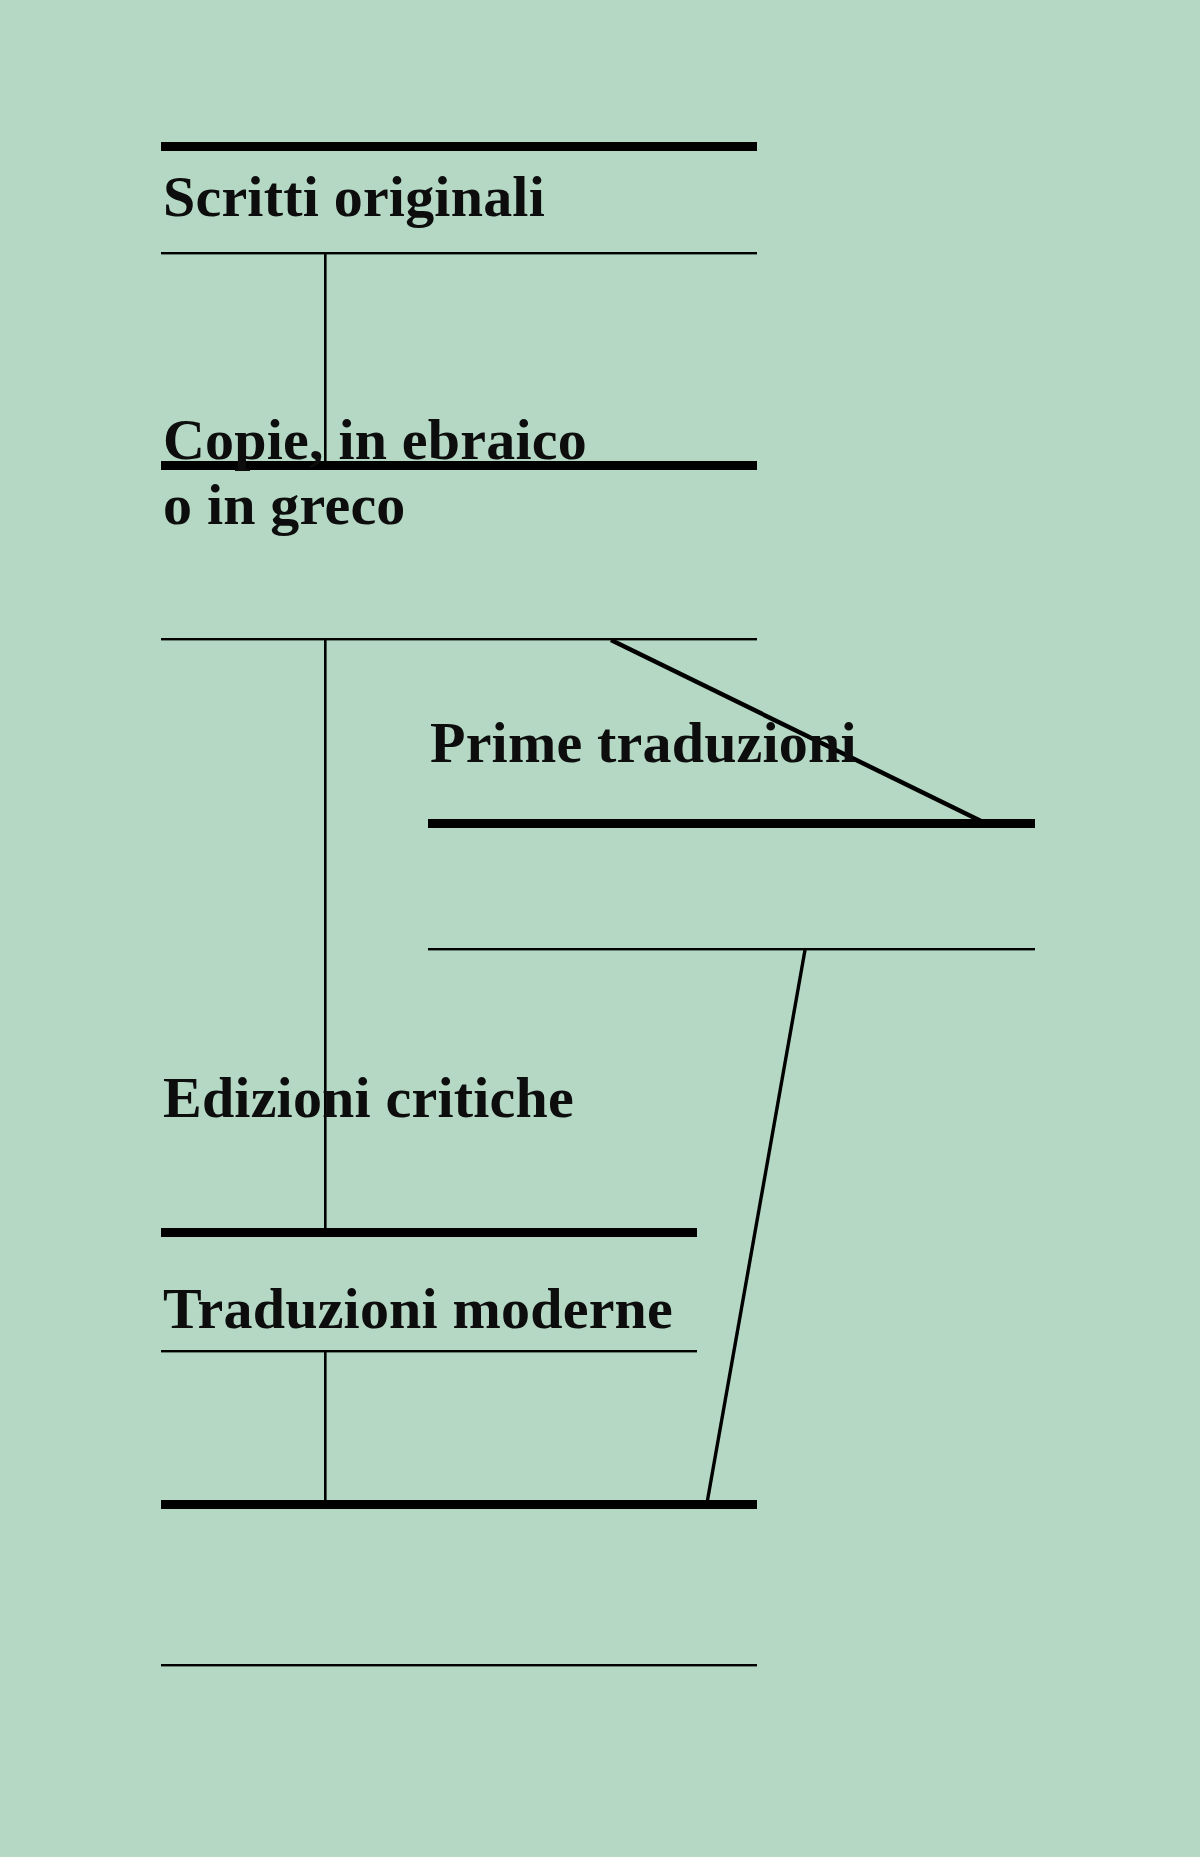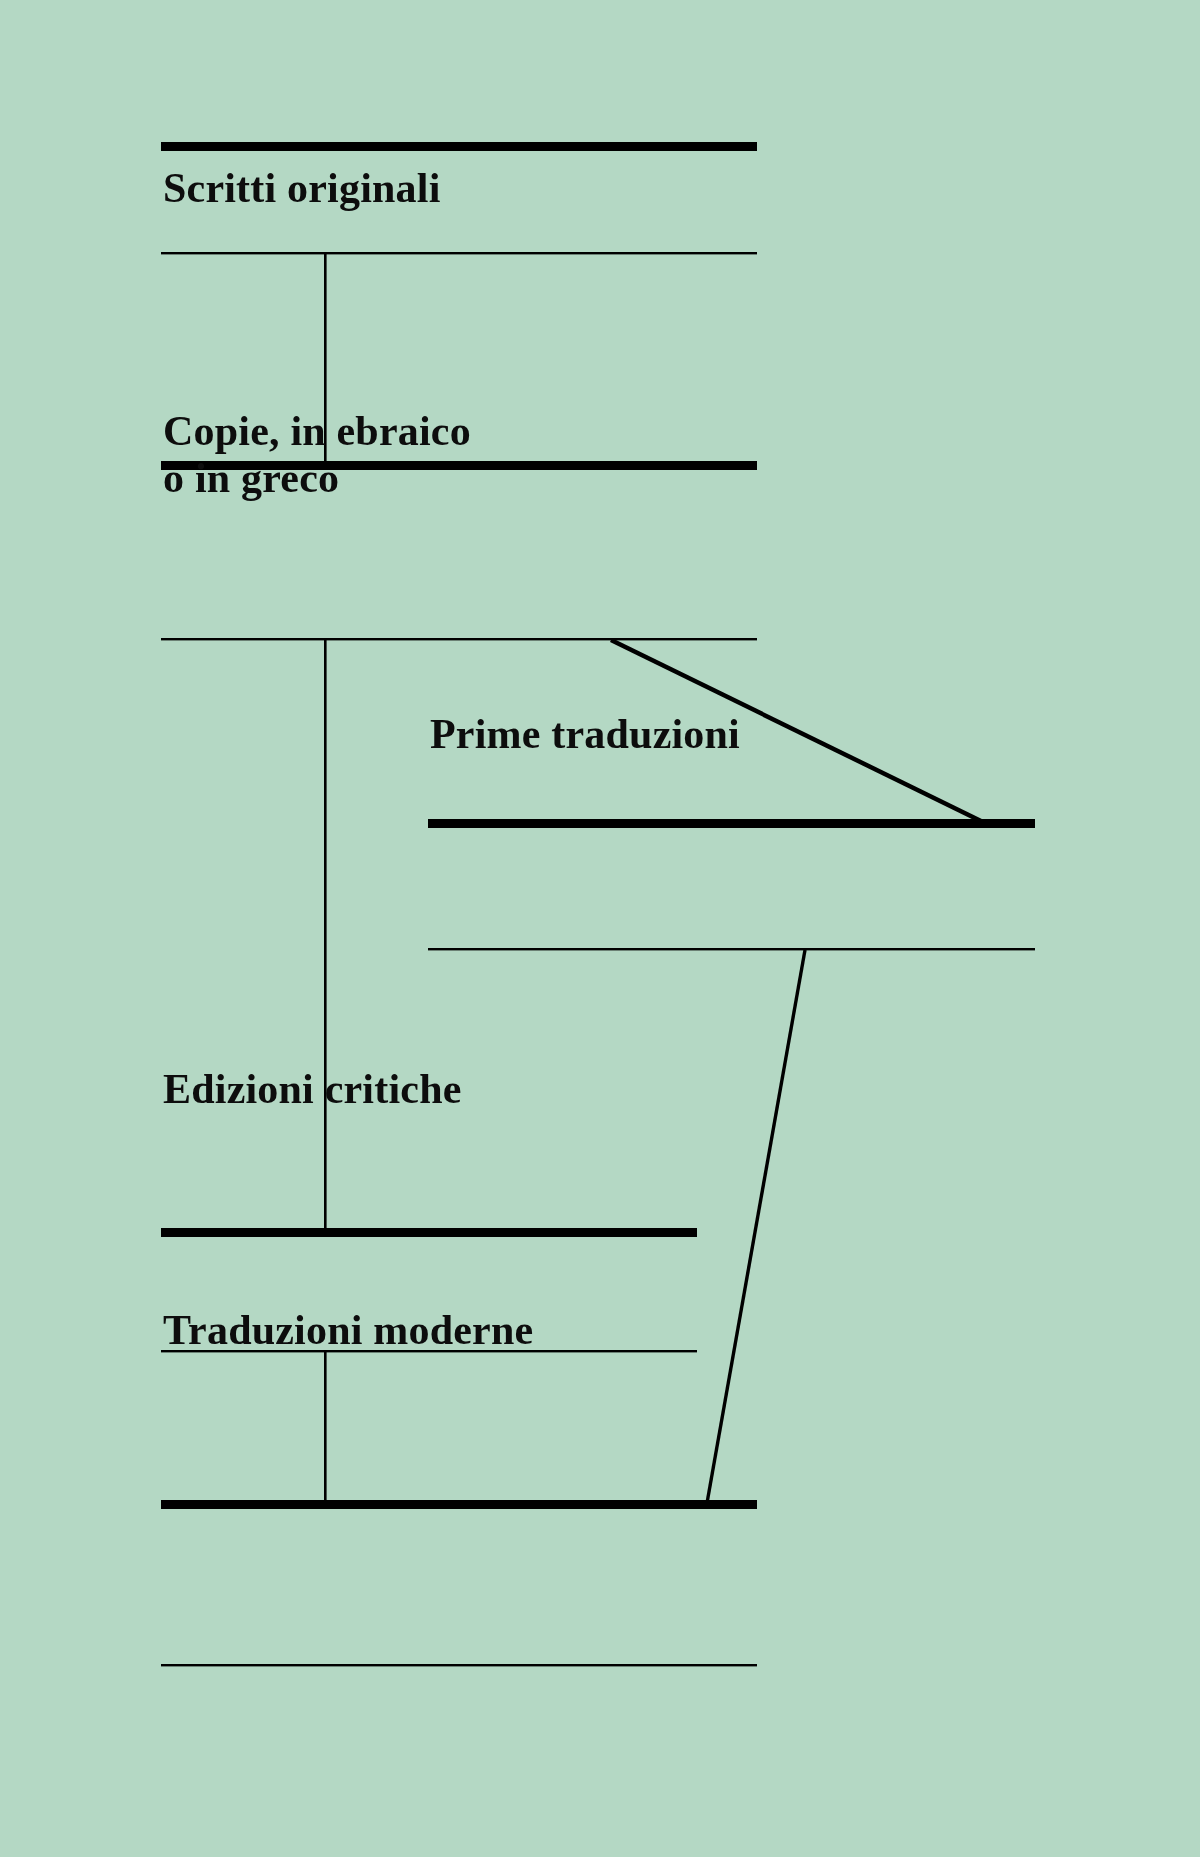--- a/index.html
+++ b/index.html
@@ -25,32 +25,32 @@
     top: 0;
     width: 1200px;
     height: 1857px;
     display: block;
   }
   .node-label {
     position: absolute;
     color: #0d0d0d;
     font-family: "Liberation Serif", "DejaVu Serif", serif;
     font-weight: 700;
-    font-size: 42px;
+    font-size: 58px;
     line-height: 1.12;
     letter-spacing: 0.2px;
     white-space: pre-line;
     margin: 0;
     -webkit-font-smoothing: antialiased;
   }
   #label-scritti-originali { left: 163px; top: 165px; }
   #label-copie            { left: 163px; top: 408px; }
   #label-prime-traduzioni { left: 430px; top: 711px; }
   #label-edizioni-critiche{ left: 163px; top: 1058px; margin-top: 8px; }
-  #label-traduzioni-moderne{ left: 163px; top: 1307px; }
+  #label-traduzioni-moderne{ left: 163px; top: 1277px; }
 </style>
 </head>
 <body>
 
 <div id="diagram-root">
 
   <svg id="diagram-lines" viewBox="0 0 1200 1857">
 
     <rect x="161" y="142" width="596" height="9" fill="#000000"></rect>
     <rect x="161" y="252" width="596" height="2.4" fill="#000000"></rect>

